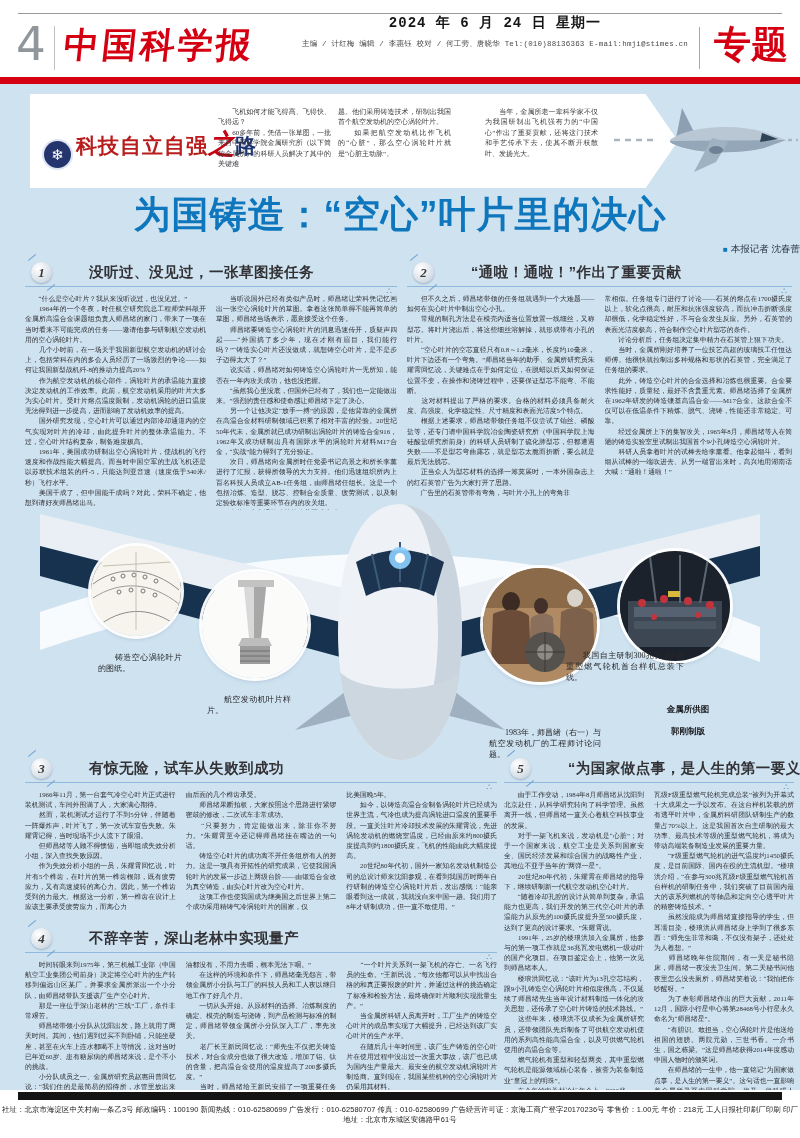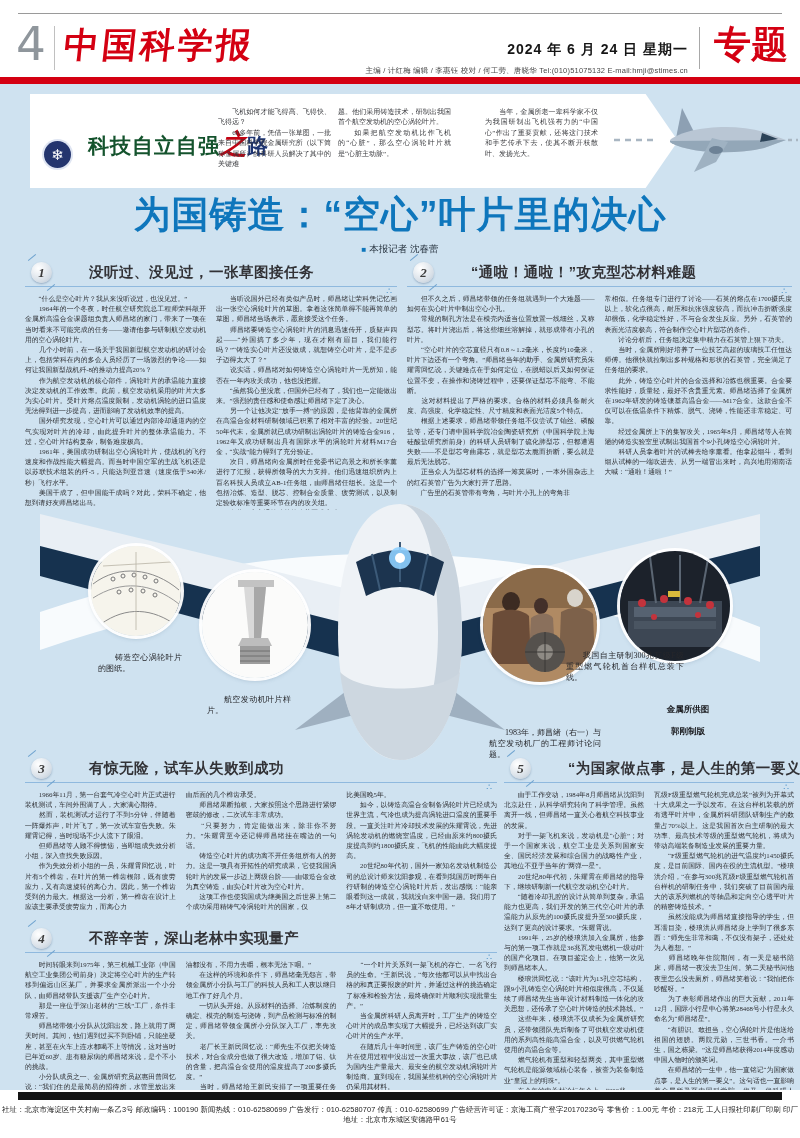--- a/index.html
+++ b/index.html
@@ -5,47 +5,47 @@
   html,body{margin:0;padding:0;background:#e8e8e8;}
   .page{position:relative;width:800px;height:1138px;background:#ffffff;margin:0 auto;
         font-family:"Liberation Sans",sans-serif;overflow:hidden;}
   
   .top-rule{position:absolute;left:18px;right:18px;top:13px;border-top:1px solid #9a9a9a;}
   .pageno{position:absolute;left:16px;top:16px;font-size:47px;color:#8f969c;
           font-family:"DejaVu Sans",sans-serif;}
   .pageno-rule{position:absolute;left:54px;top:26px;height:44px;border-left:1px solid #c0c0c0;}
   .paper-name{position:absolute;left:64px;top:22px;font-size:35px;color:#d40012;font-weight:bold;
           font-family:"DejaVu Serif",serif;transform:skewX(-6deg);letter-spacing:3px;white-space:nowrap;}
-  .mast-right{position:absolute;right:112px;top:41px;text-align:right;}
+  .mast-right{position:absolute;right:112px;top:14px;text-align:center;font-family:Liberation Mono, monospace;}
   .mast-date{font-size:14px;font-weight:bold;color:#151515;letter-spacing:1px;}
   .mast-staff{margin-top:7px;font-size:7.5px;color:#4a4a4a;letter-spacing:0.2px;}
   .mast-divider{position:absolute;right:100px;top:27px;height:42px;border-left:1px solid #a8a8a8;}
   .section-label{position:absolute;right:12px;top:20px;font-size:37px;font-weight:bold;color:#d40012;}
   .red-bar{position:absolute;left:0;top:77px;width:800px;height:7px;background:#d40012;}
   
   .content{position:absolute;left:0;top:84px;width:800px;height:1006px;background:#cfe2f0;overflow:hidden;}
   
   .banner-band{position:absolute;left:30px;top:10px;width:648px;height:94px;background:#ffffff;
        clip-path:polygon(0 0,95% 0,100% 50%,95% 100%,0 100%);}
   .banner-logo{position:absolute;left:14px;top:32px;white-space:nowrap;}
   .logo-badge{display:inline-block;width:27px;height:27px;border-radius:50%;background:#24356e;
        color:#fff;text-align:center;line-height:27px;font-size:15px;vertical-align:-7px;margin-right:5px;
        box-shadow:0 0 0 2px #dfe5f2;}
-  .logo-main{font-size:21px;font-weight:bold;color:#14532d;letter-spacing:1px;margin-left:12px;}
+  .logo-main{font-size:21px;font-weight:bold;color:#b91c1c;letter-spacing:1px;}
   .logo-zhi{font-size:27px;color:#c40313;font-family:"Liberation Serif",serif;font-style:italic;font-weight:bold;}
   .logo-lu{font-size:21px;font-weight:bold;color:#1d3472;}
   .banner-col{position:absolute;top:13px;width:113px;height:72px;font-size:7px;line-height:10.4px;
        text-align:justify;color:#38393d;white-space:pre-line;overflow:hidden;
        font-family:"Liberation Serif",serif;}
   .bc1{left:188px;} .bc2{left:308px;} .bc3{left:455px;}
   .banner-plane{position:absolute;left:612px;top:6px;}
   
   .title{position:absolute;left:0;top:106px;width:100%;text-align:center;font-size:37px;font-weight:bold;
        color:#0e76bc;letter-spacing:1px;margin:0;font-family:"Liberation Sans",sans-serif;}
-  .byline{position:absolute;left:0;top:159px;width:100%;text-align:center;font-size:9.5px;color:#24303c;}
+  .byline{position:absolute;left:0;top:159px;width:100%;text-align:right;font-size:9.5px;color:#24303c;}
   .byline-mark{color:#0e76bc;font-size:8px;margin-right:3px;}
   
   .section{position:absolute;}
   .sec-head{position:relative;height:26px;border-bottom:1px solid #8fb9de;margin-bottom:7px;}
   .sec-badge{position:absolute;left:6px;top:2px;width:21px;height:21px;border-radius:50%;
        background:radial-gradient(circle at 35% 30%,#ffffff,#d7dfe7 65%,#b7c3ce);
        box-shadow:0 1px 2px rgba(40,70,110,.35);text-align:center;line-height:21px;
        font-family:"Liberation Serif",serif;font-style:italic;font-weight:bold;font-size:13px;color:#3c3c3c;}
   .sec-badge::before{content:"";position:absolute;left:-4px;top:-5px;width:10px;height:1px;
        background:#6fa3cf;transform:rotate(-40deg);}
@@ -90,21 +90,21 @@
 <div class="page">
 
   <div class="top-rule"></div>
 
   <header>
     <div class="pageno">4</div>
     <div class="pageno-rule"></div>
     <div class="paper-name">中国科学报</div>
     <div class="mast-right">
       <div class="mast-date">2024 年 6 月 24 日  星期一</div>
-      <div class="mast-staff">主编 / 计红梅  编辑 / 李惠钰  校对 / 何工劳、唐晓华  Tel:(010)51075132  E-mail:hmji@stimes.cn</div>
+      <div class="mast-staff">主编 / 计红梅  编辑 / 李惠钰  校对 / 何工劳、唐晓华  Tel:(010)88136363  E-mail:hmji@stimes.cn</div>
     </div>
     <div class="mast-divider"></div>
     <div class="section-label">专题</div>
   </header>
 
   <div class="red-bar"></div>
 
   <div class="content">
 
     <div class="banner-band">
@@ -151,21 +151,21 @@
 　　“虽然我心里没底，但国外已经有了，我们也一定能做出来。”强烈的责任感和使命感让师昌绪下定了决心。
 　　另一个让他决定“放手一搏”的原因，是他背靠的金属所在高温合金材料研制领域已积累了相对丰富的经验。20世纪50年代末，金属所就已成功研制出涡轮叶片的铸造合金916，1962年又成功研制出具有国际水平的涡轮叶片材料M17合金，“实战”能力得到了充分验证。
 　　次日，师昌绪向金属所时任党委书记高景之和所长李薰进行了汇报，获得所领导的大力支持。他们迅速组织所内上百名科技人员成立AB-1任务组，由师昌绪任组长。这是一个包括冶炼、造型、脱芯、控制合金质量、疲劳测试，以及制定验收标准等重要环节在内的攻关组。
 　　自此，空心涡轮叶片的攻关正式启动。</div>
       </div>
     </div>
 
     <div class="section s2">
       <div class="sec-head">
         <span class="sec-badge">2</span>
-        <span class="sec-title">“通啦！通啦！”攻克型芯材料难题</span>
+        <span class="sec-title">“通啦！通啦！”作出了重要贡献</span>
         <span class="sec-dots">∴</span>
       </div>
       <div class="sec-body">
         <div class="col">　　但不久之后，师昌绪带领的任务组就遇到一个大难题——如何在实心叶片中制出空心小孔。
 　　常规的制孔方法是在模壳内适当位置放置一线细丝，又称型芯。将叶片浇出后，将这些细丝溶解掉，就形成带有小孔的叶片。
 　　“空心叶片的空芯直径只有0.8～1.2毫米，长度约10毫米，叶片下边还有一个弯角。”师昌绪当年的助手、金属所研究员朱耀霄回忆说，关键难点在于如何定位，在脱蜡以后又如何保证位置不变，在操作和浇铸过程中，还要保证型芯不能弯、不能断。
 　　这对材料提出了严格的要求。合格的材料必须具备耐火度、高强度、化学稳定性、尺寸精度和表面光洁度5个特点。
 　　根据上述要求，师昌绪带领任务组不仅尝试了铂丝、磷酸盐等，还专门请中国科学院冶金陶瓷研究所（中国科学院上海硅酸盐研究所前身）的科研人员研制了硫化肺型芯，但都遭遇失败——不是型芯弯曲露芯，就是型芯太脆而折断，要么就是最后无法脱芯。
 　　正当众人为型芯材料的选择一筹莫展时，一本外国杂志上的红石英管广告为大家打开了思路。
 　　广告里的石英管带有弯角，与叶片小孔上的弯角非</div>

